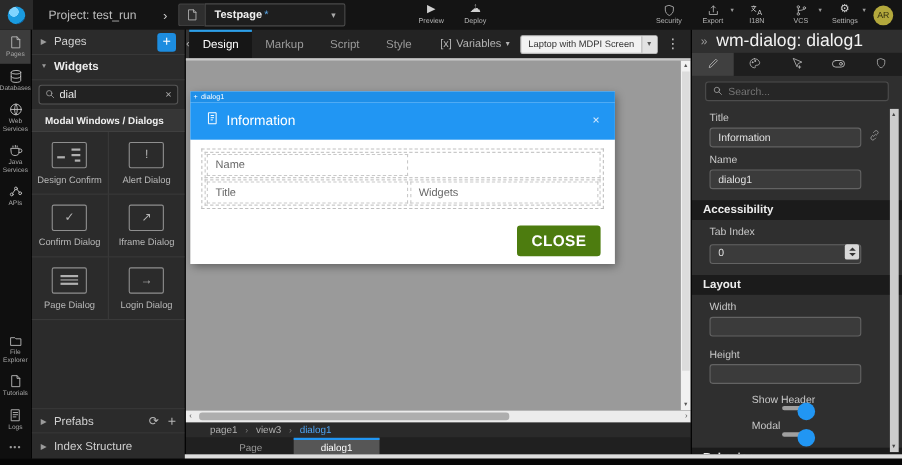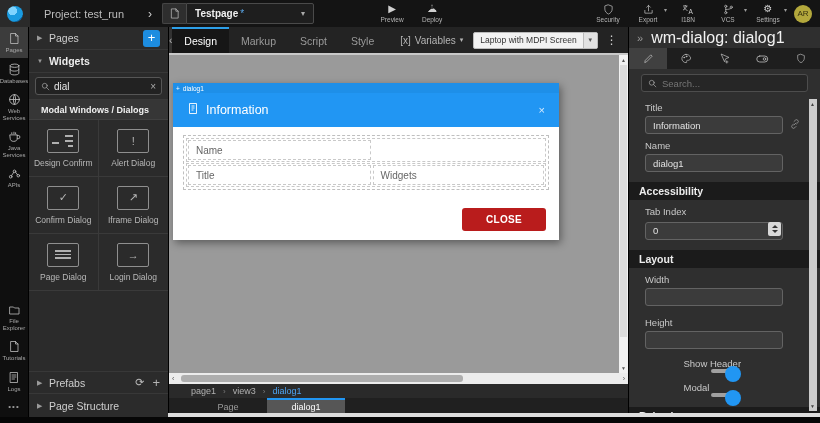--- a/index.html
+++ b/index.html
@@ -88,21 +88,21 @@
   #dlg-tag { height:10px; background:#1e8fe8; color:#fff; font-size:6.5px; display:flex; align-items:center; gap:3px; padding:0 3px; cursor:move; }
   #dlg-header { height:34px; background:#2196f3; color:#fff; display:flex; align-items:center; padding:0 14px; }
   #dlg-header .dtitle { font-size:12.5px; margin-left:7px; }
   #dlg-header .dclose { margin-left:auto; color:#d6eafd; font-size:11px; cursor:pointer; }
   #dlg-body { padding:8px 10px; }
   .grid-outer { border:1px dashed #bfbfbf; padding:1px; }
   .grid-row { border:1px dashed #c9c9c9; display:flex; margin:1px; }
   .grid-cell { border:1px dashed #c9c9c9; height:20px; display:flex; align-items:center; padding:0 7px; font-size:10px; color:#666; margin:1px; }
   .gc-l { width:51%; } .gc-r { flex:1; }
   #dlg-footer { height:42px; display:flex; align-items:center; justify-content:flex-end; padding:0 13px; }
-  #close-btn { background:#b91c1c; color:#fff; font-size:10px; font-weight:bold; padding:6px 24px; border:none; border-radius:3px; cursor:pointer; letter-spacing:.3px; }
+  #close-btn { background:#4d7c0f; color:#fff; font-size:14px; font-weight:bold; padding:6px 13px; border:none; border-radius:3px; cursor:pointer; letter-spacing:.3px; }
 
   #crumbbar { height:14px; background:#2a2a2a; display:flex; align-items:center; padding-left:22px; gap:7px; font-size:9px; flex:0 0 auto; }
   #crumbbar .crumb { color:#b0b0b0; cursor:pointer; }
   #crumbbar .crumb.current { color:#4ea3f1; }
   #crumbbar .csep { color:#7a7a7a; font-size:8px; }
   #bottom-tabs { height:15px; background:#202020; display:flex; padding-left:20px; flex:0 0 auto; }
   .btab { width:78px; display:flex; align-items:center; justify-content:center; font-size:9px; color:#9a9a9a; cursor:pointer; border-top:2px solid transparent; }
   .btab.active { background:#565656; color:#fff; border-top:2px solid #2196f3; }
 
   
@@ -363,21 +363,21 @@
     </div>
     <div class="lp-bottom">
       <div class="lp-row" style="border-top:1px solid #383838">
         <span class="tri">▶</span>
         <span>Prefabs</span>
         <span class="refresh-glyph">⟳</span>
         <span class="plus-glyph">+</span>
       </div>
       <div class="lp-row" style="border-bottom:none">
         <span class="tri">▶</span>
-        <span>Page Structure</span>
+        <span>Index Structure</span>
       </div>
     </div>
   </div>
 
   <div id="center" class="abs">
     <div id="ctoolbar">
       <div id="collapse-left">‹</div>
       <div class="ctab active">Design</div>
       <div class="ctab">Markup</div>
       <div class="ctab">Script</div>

